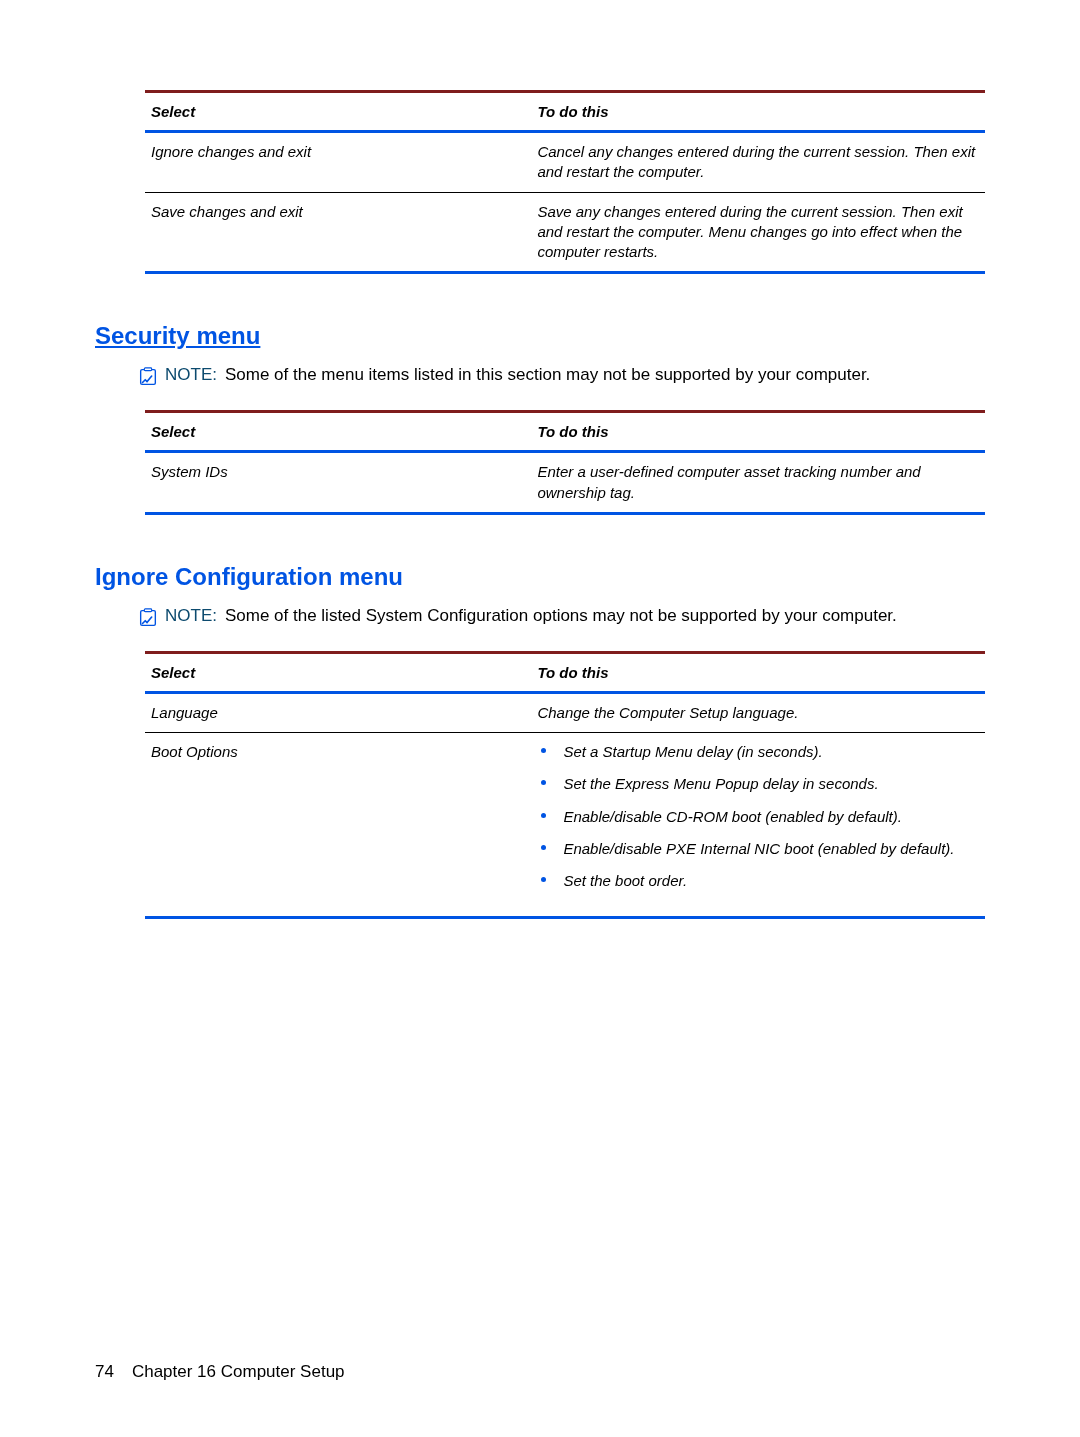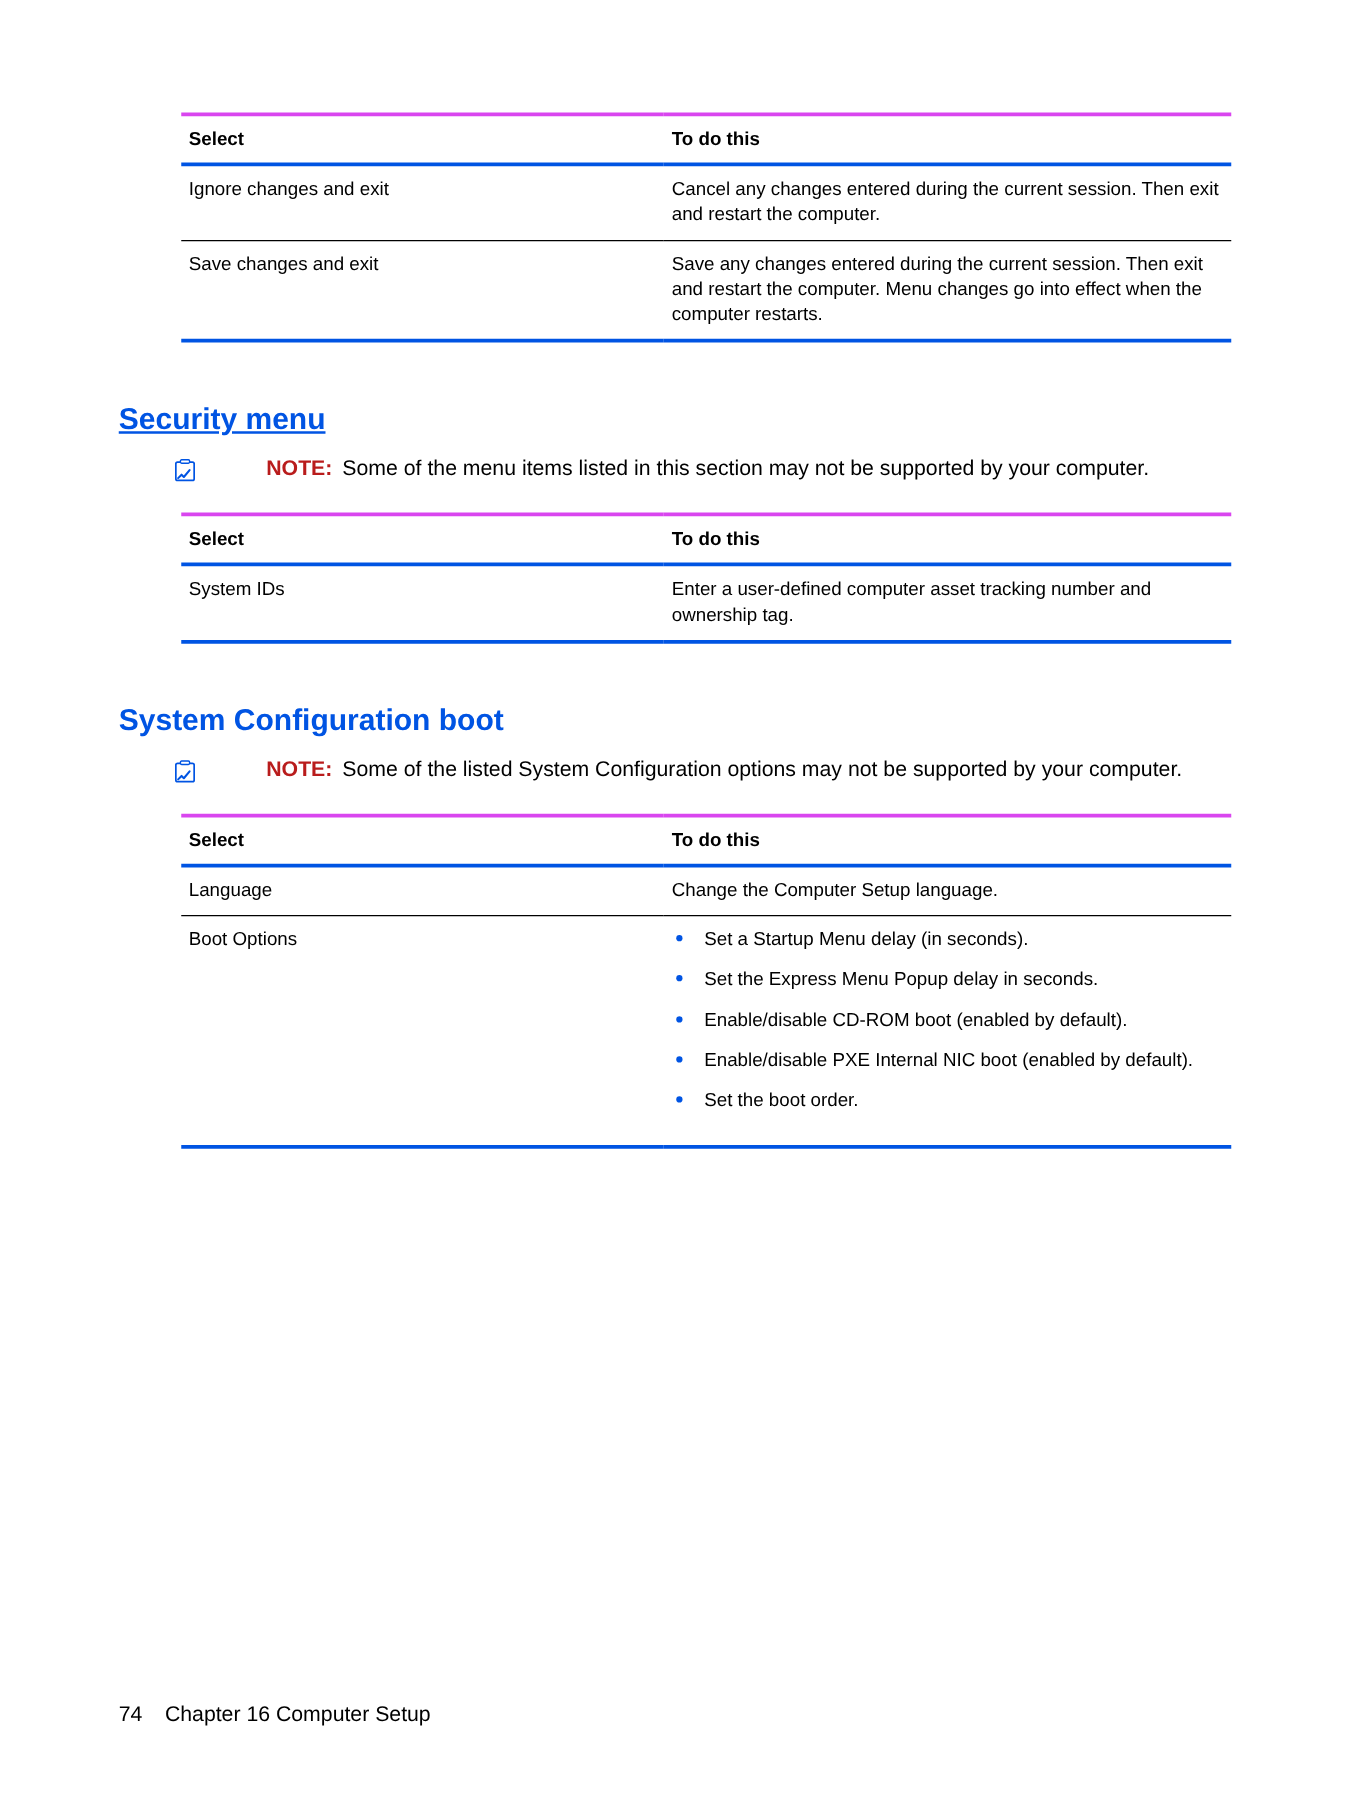--- a/index.html
+++ b/index.html
@@ -14,22 +14,23 @@
   }
   .page {
     padding: 90px 95px 0 95px;
   }
   .content-block { margin-left: 50px; }
 
   .doc-table {
     width: 100%;
     border-collapse: collapse;
     font-size: 15px;
-    border-top: 3px solid #d946ef;
+    border-top: 3px solid #7f1d1d;
     border-bottom: 3px solid #0054e3;
+    font-style: italic;
   }
   .doc-table th {
     text-align: left;
     font-weight: bold;
     font-size: 15px;
     padding: 10px 6px 10px 6px;
     border-bottom: 3px solid #0054e3;
     vertical-align: top;
   }
   .doc-table td {
@@ -58,24 +59,23 @@
     margin-bottom: 22px;
     margin-left: 42px;
   }
   .note-icon {
     width: 22px;
     height: 22px;
     flex: 0 0 22px;
     margin-top: 2px;
   }
   .note-label {
-    font-weight: bold;
-    color: #b91c1c;
+    font-weight: normal;
+    color: #0c4a6e;
     margin-right: 8px;
-    margin-left: 48px;
   }
   .note-text { flex: 1; }
 
   ul.bullets {
     list-style: none;
     margin: 0;
     padding: 0;
   }
   ul.bullets li {
     position: relative;
@@ -155,21 +155,21 @@
       </thead>
       <tbody>
         <tr>
           <td>System IDs</td>
           <td>Enter a user-defined computer asset tracking number and ownership tag.</td>
         </tr>
       </tbody>
     </table>
   </div>
 
-  <h2 class="section-heading">System Configuration boot</h2>
+  <h2 class="section-heading">Ignore Configuration menu</h2>
 
   <div class="note-row">
     <span class="note-icon">
       <svg viewBox="0 0 24 24" width="22" height="22">
         <rect x="4" y="4" width="16" height="16" rx="1.5" fill="none" stroke="#0054e3" stroke-width="1.5"></rect>
         <rect x="8" y="2" width="8" height="3" rx="1" fill="#fff" stroke="#0054e3" stroke-width="1.2"></rect>
         <path d="M6 18 l3 -3 l2 2 l5 -6" fill="none" stroke="#0054e3" stroke-width="1.8" stroke-linecap="round" stroke-linejoin="round"></path>
       </svg>
     </span>
     <div class="note-text">

